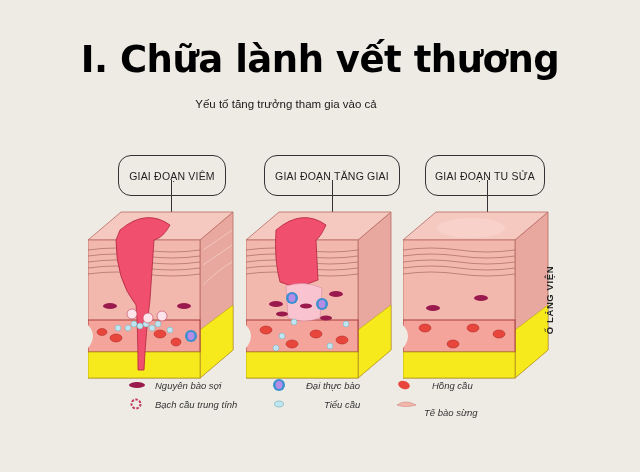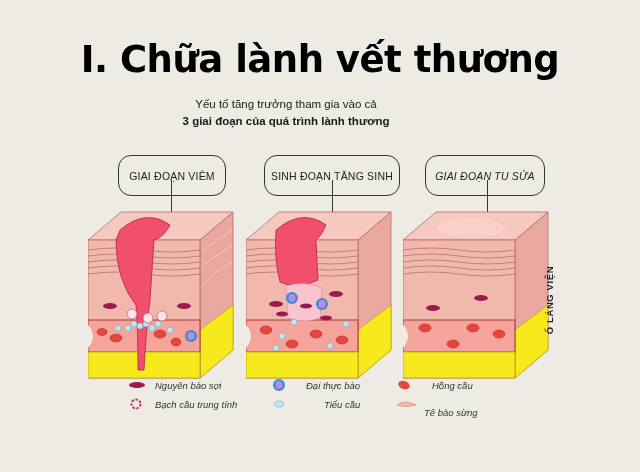--- a/index.html
+++ b/index.html
@@ -40,26 +40,25 @@
     .legend-item { position: absolute; display: flex; align-items: center; white-space: nowrap; }
     .legend-item svg { position: absolute; left: 0; }
     .legend-item span { position: absolute; }
   </style>
 </head>
 <body>
 
 <div class="title">I. Chữa lành vết thương</div>
 <div class="subtitle">
   <div>Yếu tố tăng trưởng tham gia vào cả</div>
-  <div class="l2">3 giai đoạn của quá trình lành thương</div>
 </div>
 
 <div class="stage-label" style="left:118px;width:108px;">GIAI ĐOẠN VIÊM</div>
-<div class="stage-label" style="left:264px;width:136px;">SINH ĐOẠN TĂNG SINH</div>
-<div class="stage-label" style="left:425px;width:120px;font-style:italic;">GIAI ĐOẠN TU SỬA</div>
+<div class="stage-label" style="left:264px;width:136px;">GIAI ĐOẠN TĂNG GIAI</div>
+<div class="stage-label" style="left:425px;width:120px;">GIAI ĐOẠN TU SỬA</div>
 <div class="connector" style="left:171px;"></div>
 <div class="connector" style="left:332px;"></div>
 <div class="connector" style="left:487px;"></div>
 
 <svg class="diagram" style="left:88px;" width="160" height="175" viewBox="0 0 160 175">
 
   <polygon points="112,30 145,2 145,140 112,168" fill="#e9a89f" stroke="#b86a63" stroke-width="0.8"></polygon>
   <polygon points="112,120 145,95 145,140 112,168" fill="#f7ea1c" stroke="#b3a20f" stroke-width="0.6"></polygon>
 
   <polygon points="0,30 33,2 145,2 112,30" fill="#f6c9c0" stroke="#b86a63" stroke-width="0.8"></polygon>

